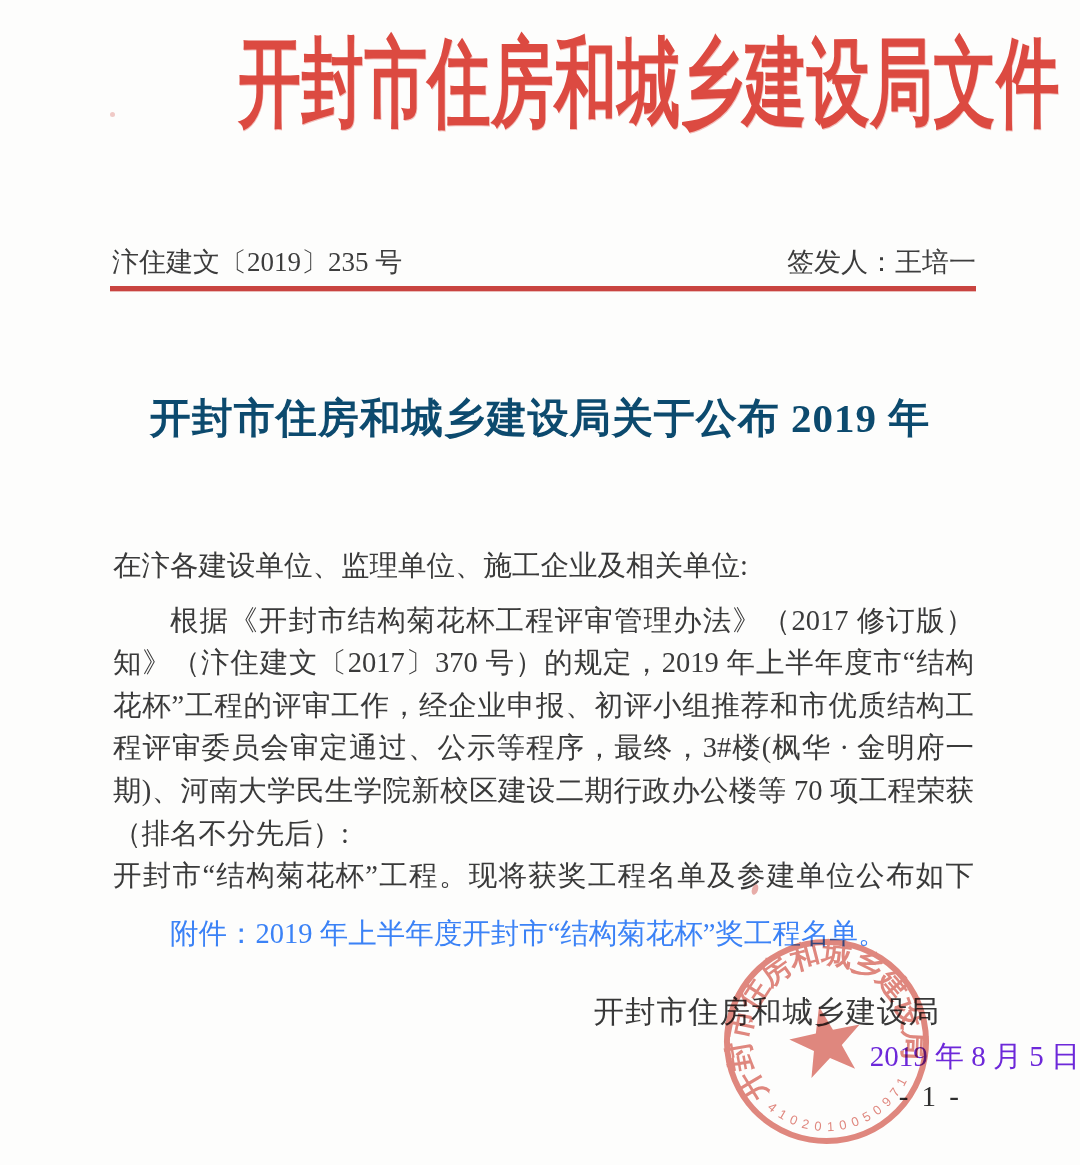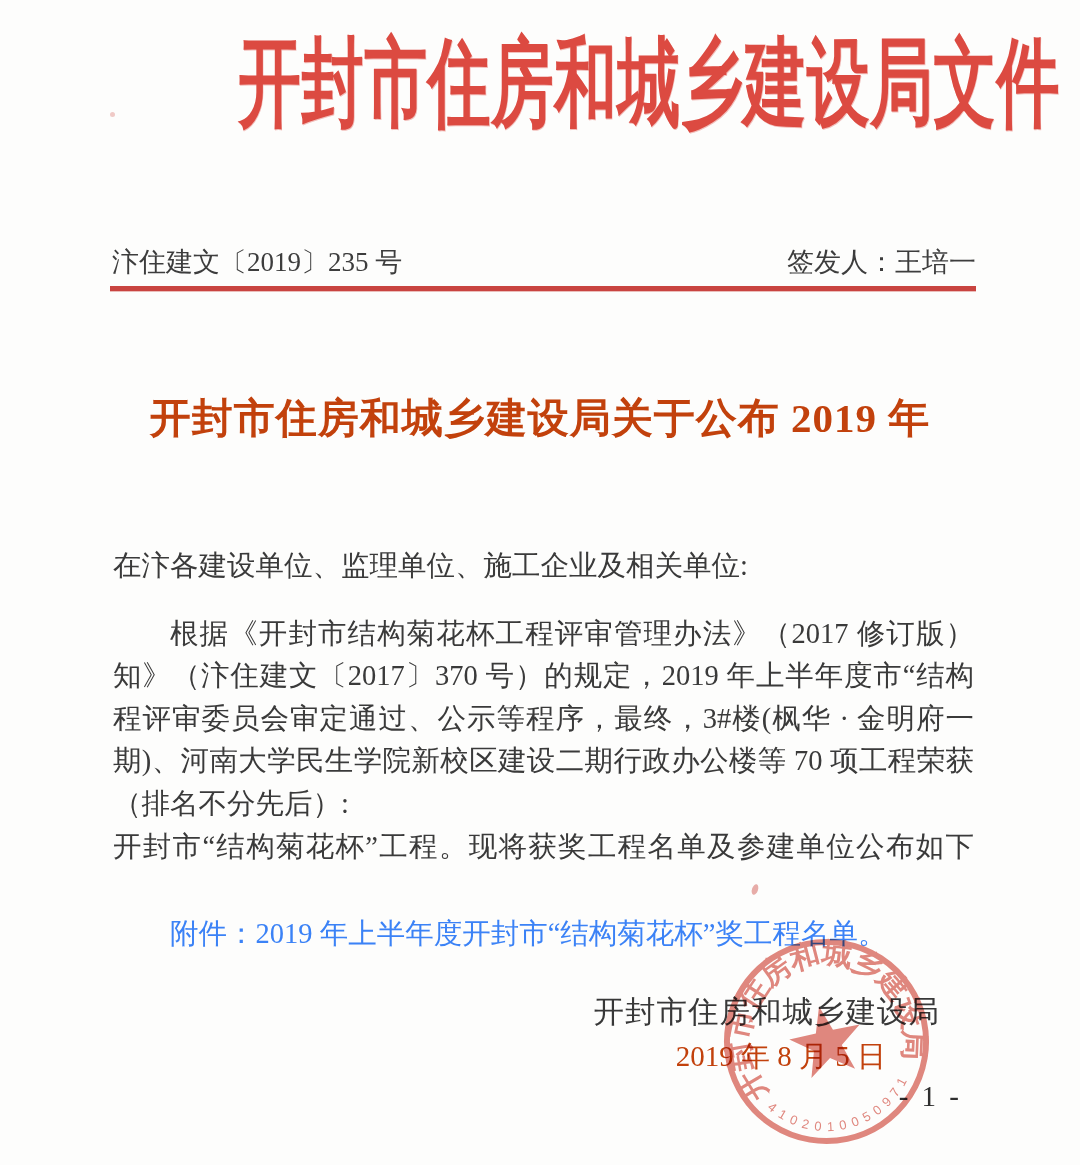--- a/index.html
+++ b/index.html
@@ -54,21 +54,21 @@
     box-shadow: 0 1px 0 rgba(201,68,64,.35);
   }
 
   
   .doc-title {
     position: absolute;
     top: 392px; left: 0; width: 100%;
     text-align: center;
     font-size: 41px;
     font-weight: bold;
-    color: #c2410c;
+    color: #0c4a6e;
     line-height: 53px;
     letter-spacing: 1px;
   }
 
   
   .body-text {
     position: absolute;
     top: 545px; left: 113px;
     width: 861px;
     font-size: 28.5px;
@@ -79,21 +79,21 @@
     line-height: 42.6px;
     white-space: nowrap;
   }
   .body-text .line.just {
     white-space: normal;
     text-align: justify;
     text-align-last: justify;
     overflow: hidden;
   }
   .body-text .line.indent { text-indent: 57px; }
-  .body-text .salutation { margin-bottom: 25px; }
+  .body-text .salutation { margin-bottom: 12px; }
 
   .attachment-line {
     position: absolute;
     top: 912px; left: 113px;
     width: 861px;
     font-size: 28.5px;
     line-height: 43px;
     text-indent: 57px;
     white-space: nowrap;
     color: #3b82f6;
@@ -107,23 +107,22 @@
     padding-right: 140px;
     font-size: 30.5px;
     letter-spacing: 1px;
     color: #383838;
     white-space: nowrap;
   }
   .issue-date {
     position: absolute;
     top: 1037px; left: 0; width: 100%;
     text-align: right;
-    padding-right: 194px;
     font-size: 29px;
-    color: #c2410c;
+    color: #6d28d9;
     white-space: nowrap;
   }
   .page-number {
     position: absolute;
     top: 1080px; right: 118px;
     font-size: 29px;
     letter-spacing: 3px;
     color: #2f2f2f;
     white-space: nowrap;
   }
@@ -167,20 +166,21 @@
   <div class="red-rule"></div>
 
   <div class="doc-title">
     <div>开封市住房和城乡建设局关于公布 2019 年</div>
   </div>
 
   <div class="body-text">
     <div class="line salutation">在汴各建设单位、监理单位、施工企业及相关单位:</div>
     <div class="line indent just">根据《开封市结构菊花杯工程评审管理办法》（2017 修订版）的通</div>
     <div class="line just">知》（汴住建文〔2017〕370 号）的规定，2019 年上半年度市“结构菊</div>
+    <div class="line just">花杯”工程的评审工作，经企业申报、初评小组推荐和市优质结构工</div>
     <div class="line just">程评审委员会审定通过、公示等程序，最终，3#楼(枫华 · 金明府一</div>
     <div class="line just">期)、河南大学民生学院新校区建设二期行政办公楼等 70 项工程荣获</div>
     <div class="line">（排名不分先后）:</div>
     <div class="line just">开封市“结构菊花杯”工程。现将获奖工程名单及参建单位公布如下</div>
   </div>
 
   <div class="attachment-line">附件：2019 年上半年度开封市“结构菊花杯”奖工程名单。</div>
 
   <div class="signer">开封市住房和城乡建设局</div>
   <div class="issue-date">2019 年 8 月 5 日</div>

